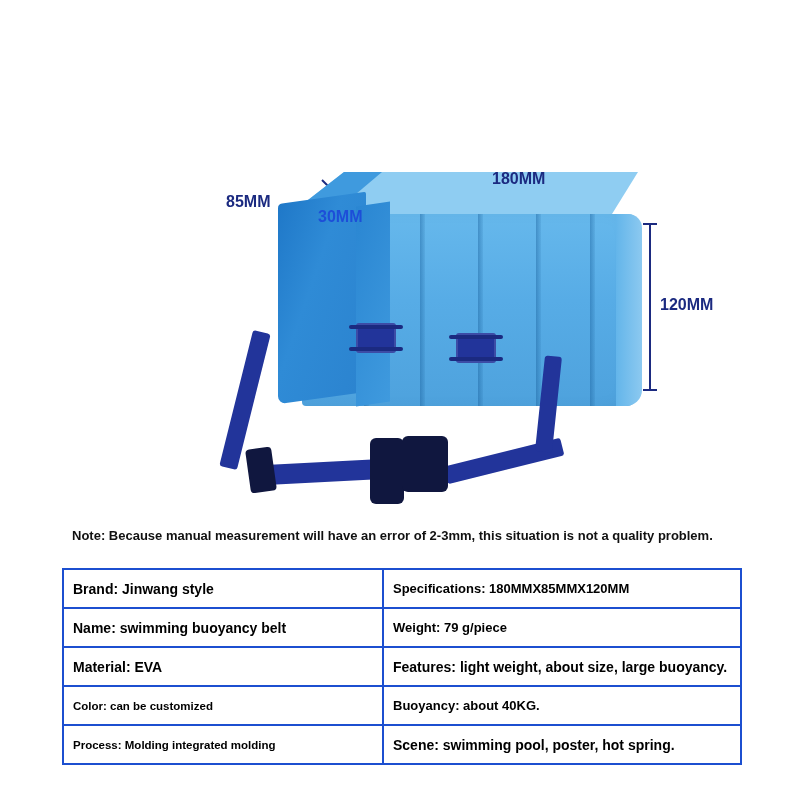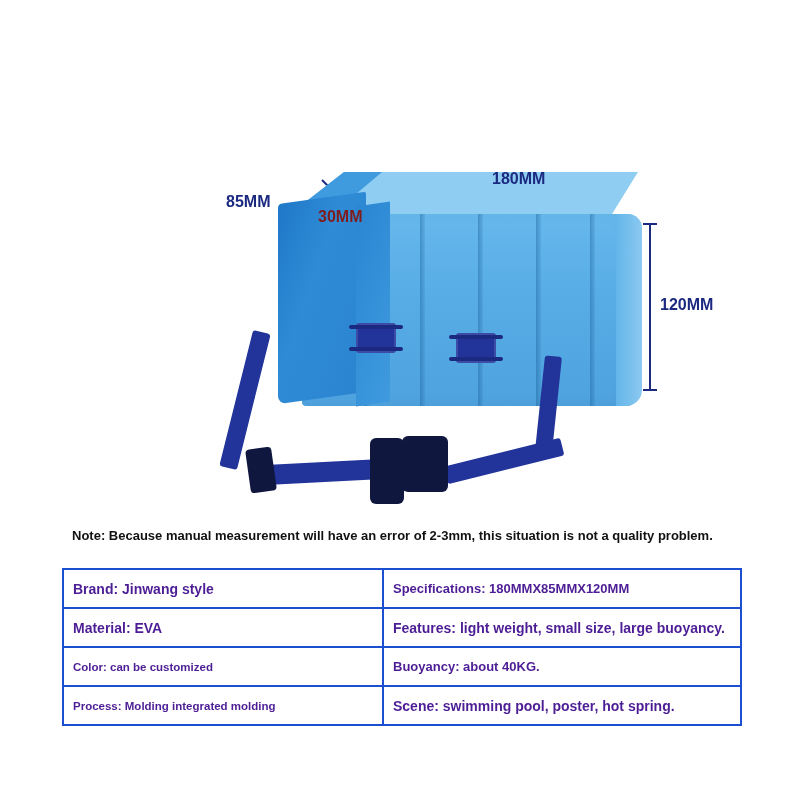--- a/index.html
+++ b/index.html
@@ -133,21 +133,21 @@
   }
 
   
   .dim-label {
     position: absolute;
     font-size: 16px;
     font-weight: 700;
     color: #1b2a80;
     white-space: nowrap;
   }
-  .dim-label.red { color: #7f1d1d; }
+  .dim-label.red { color: #1d4ed8; }
   .dim-svg { position: absolute; left: 0; top: 0; overflow: visible; }
 
   
   #note {
     position: absolute;
     left: 72px;
     top: 527px;
     width: 660px;
     font-size: 13px;
     line-height: 1.45;
@@ -163,21 +163,21 @@
     width: 680px;
     border-collapse: collapse;
     table-layout: fixed;
     background: #ffffff;
   }
   #spec-table td {
     border: 2px solid #1c4fd0;
     padding: 5px 9px;
     vertical-align: middle;
     height: 27px;
-    color: #4c1d95;
+    color: #000000;
   }
   #spec-table td.left { width: 300px; }
   #spec-table .c-normal { font-size: 14px; font-weight: 600; }
   #spec-table .c-small  { font-size: 11.5px; font-weight: 700; }
   #spec-table .c-big    { font-size: 13px; font-weight: 700; }
 </style>
 </head>
 <body>
 
 <div id="page">
@@ -243,22 +243,26 @@
 
   <div id="note">Note: Because manual measurement will have an error of 2-3mm, this situation is not a quality problem.</div>
 
   <table id="spec-table">
     <tbody>
       <tr>
         <td class="left c-normal">Brand: Jinwang style</td>
         <td class="c-big">Specifications: 180MMX85MMX120MM</td>
       </tr>
       <tr>
+        <td class="left c-normal">Name: swimming buoyancy belt</td>
+        <td class="c-big">Weight: 79 g/piece</td>
+      </tr>
+      <tr>
         <td class="left c-normal">Material: EVA</td>
-        <td class="c-normal">Features: light weight, small size, large buoyancy.</td>
+        <td class="c-normal">Features: light weight, about size, large buoyancy.</td>
       </tr>
       <tr>
         <td class="left c-small">Color: can be customized</td>
         <td class="c-big">Buoyancy: about 40KG.</td>
       </tr>
       <tr>
         <td class="left c-small">Process: Molding integrated molding</td>
         <td class="c-normal">Scene: swimming pool, poster, hot spring.</td>
       </tr>
     </tbody>

